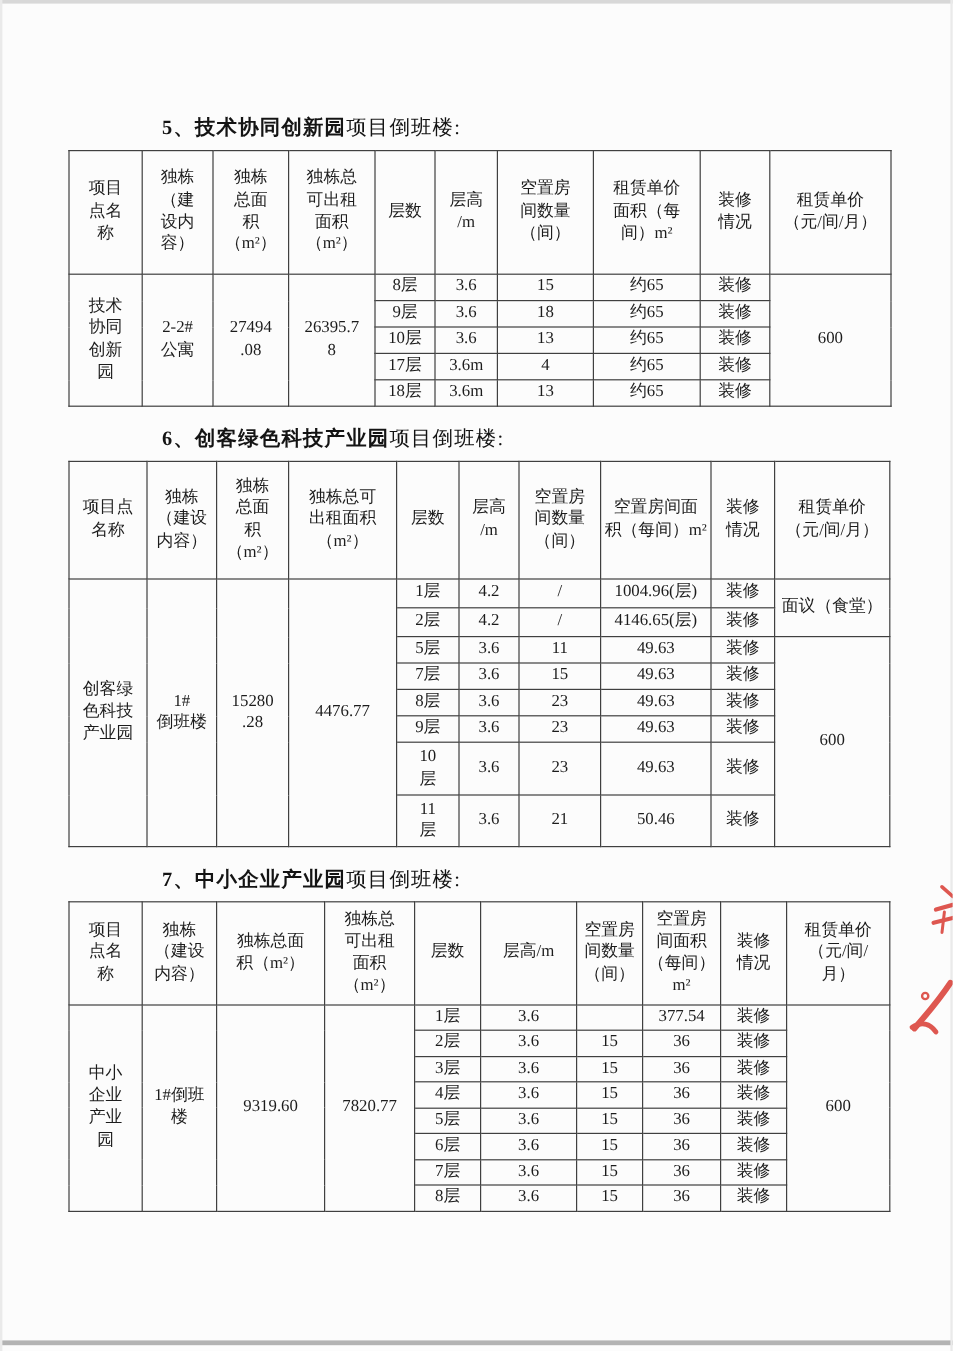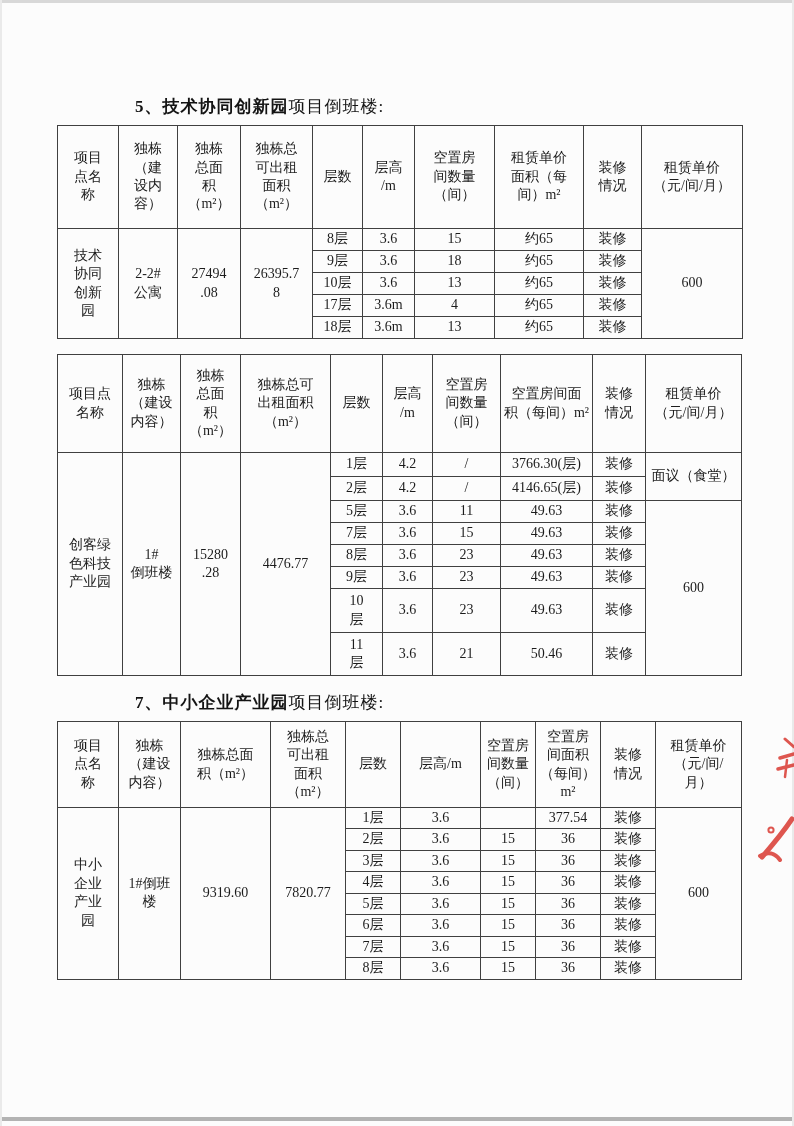--- a/index.html
+++ b/index.html
@@ -140,20 +140,21 @@
               <td>13</td>
               <td>约65</td>
               <td>装修</td>
             </tr>
           </tbody>
         </table>
       </div>
   </section>
 
   <section class="tbl-section">
+    <h2 class="tbl-title"><span class="b">6、创客绿色科技产业园</span><span>项目倒班楼:</span></h2>
     <div>
         <table>
           <colgroup>
             <col style="width: 65px;">
             <col style="width: 58px;">
             <col style="width: 60px;">
             <col style="width: 90px;">
             <col style="width: 52px;">
             <col style="width: 50px;">
             <col style="width: 68px;">
@@ -195,21 +196,21 @@
 色科技
 产业园</td>
               <td rowspan="8">1#
 倒班楼</td>
               <td rowspan="8">15280
 .28</td>
               <td rowspan="8">4476.77</td>
               <td>1层</td>
               <td>4.2</td>
               <td>/</td>
-              <td>3766.30(层)</td>
+              <td>1004.96(层)</td>
               <td>装修</td>
               <td rowspan="2">面议（食堂）</td>
             </tr>
             <tr style="height: 24px;">
               <td>2层</td>
               <td>4.2</td>
               <td>/</td>
               <td>4146.65(层)</td>
               <td>装修</td>
             </tr>

